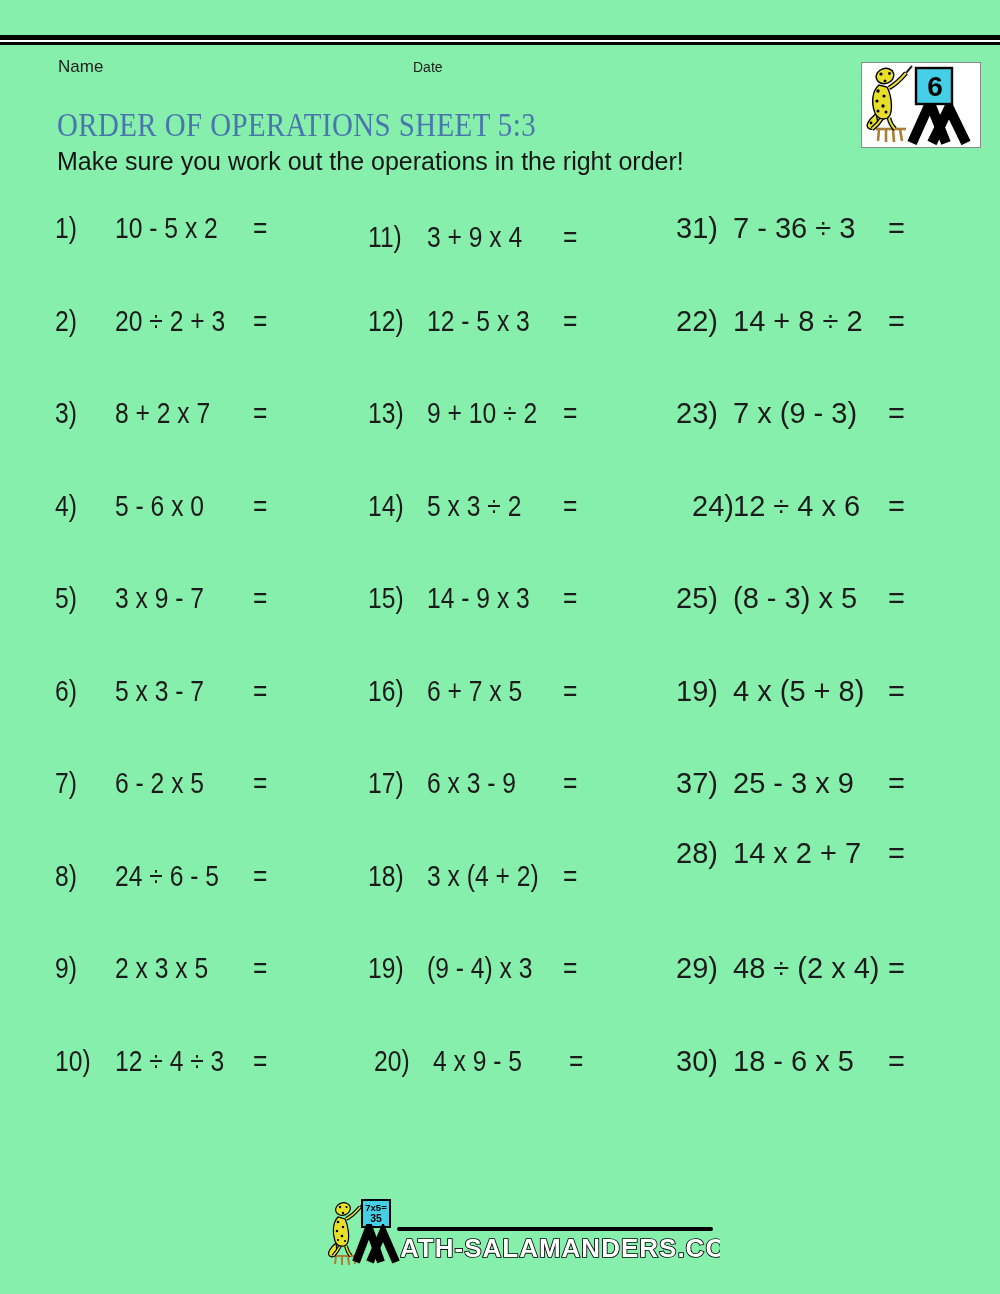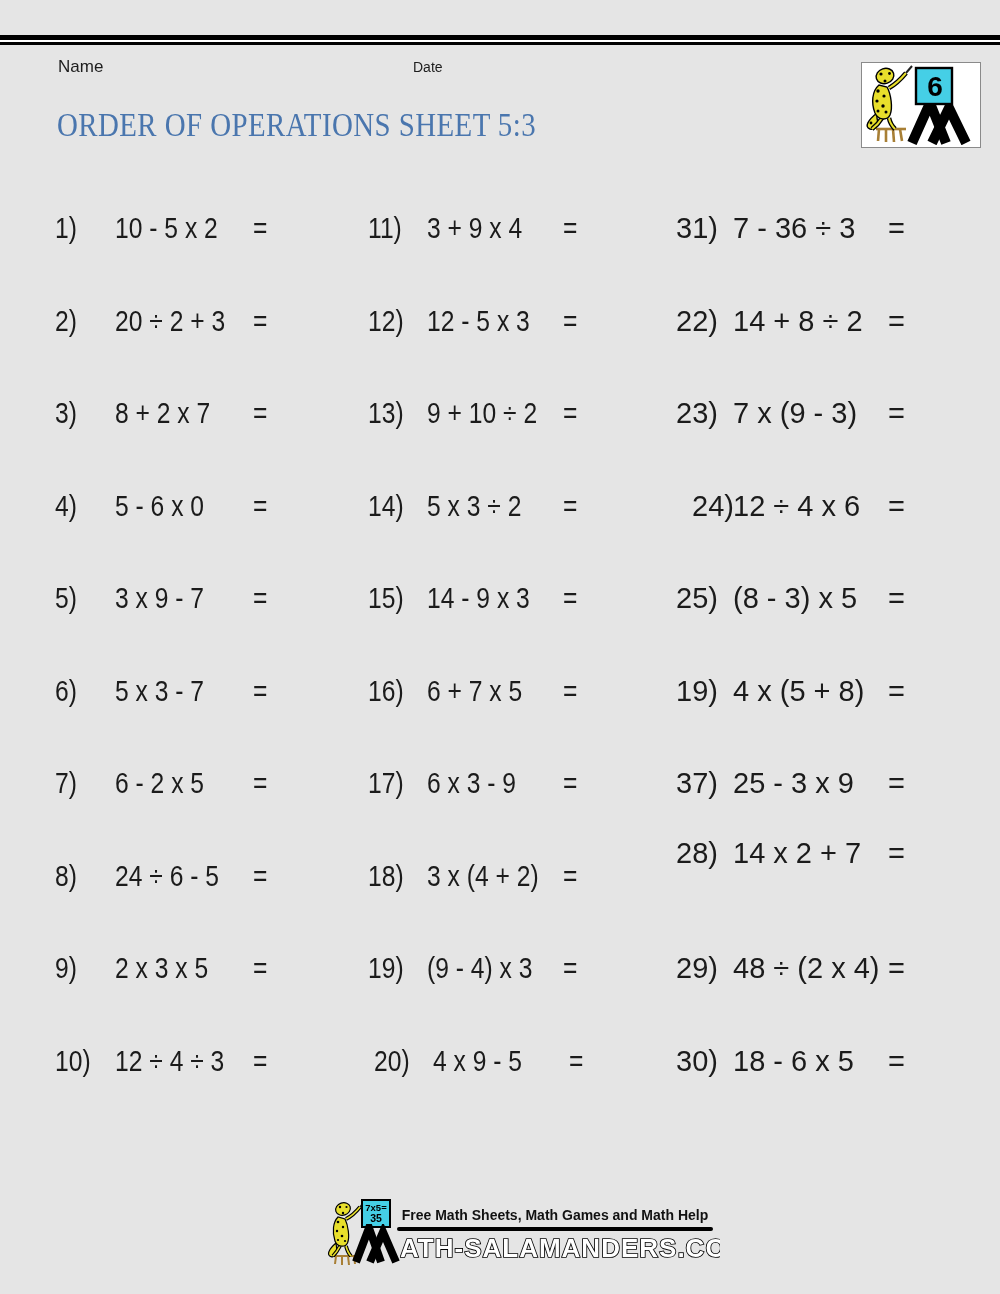--- a/index.html
+++ b/index.html
@@ -1,16 +1,16 @@
 <!DOCTYPE html>
 <html style="--title-blue: #4a76ae; --sign-cyan: #45cfe6; --salamander-yellow: #e8df2b; --stool-brown: #a87f35; --text-dark: #1b1b1b;"><head>
 <meta charset="utf-8">
 <style>
   html,body{margin:0;padding:0;background:#fff;}
-  .page{position:relative;width:1000px;height:1294px;background:#e5e5e5;overflow:hidden;
+  .page{position:relative;width:1000px;height:1294px;background:#86efac;overflow:hidden;
         font-family:"Liberation Sans",sans-serif;}
   .top-band{position:absolute;left:0;top:35px;width:1000px;height:10px;
         background:linear-gradient(#000 0 5.5px,#fff 5.5px 7.5px,#000 7.5px 10px);}
   .name-label{position:absolute;left:58px;top:57px;font-size:17px;line-height:20px;color:#1d1d1d;}
   .date-label{position:absolute;left:413px;top:57px;font-size:14px;line-height:20px;color:#1d1d1d;}
   .logo-box{position:absolute;left:861px;top:62px;width:118px;height:84px;background:#fff;
         border:1px solid #8a8a8a;}
   .title{position:absolute;left:57px;top:105px;margin:0;font-family:"Liberation Serif",serif;
         font-weight:400;font-size:34px;line-height:40px;color:var(--title-blue,#4a76ae);
         transform:scaleX(0.85);transform-origin:0 0;white-space:nowrap;letter-spacing:.5px;}
@@ -79,20 +79,21 @@
         <path d="M50,80 L68,40 L84,80"></path>
         <path d="M70,80 L87,45 L104,80"></path>
       </g>
 
       <rect x="54" y="5" width="36" height="36" fill="var(--sign-cyan,#45cfe6)" stroke="#000" stroke-width="2.4"></rect>
       <text x="73" y="33" font-family="Liberation Sans, sans-serif" font-size="28" font-weight="bold" text-anchor="middle" fill="#000">6</text>
     </svg>
   </div>
 
   <h1 class="title">ORDER OF OPERATIONS SHEET 5:3</h1>
+  <p class="subtitle">Make sure you work out the operations in the right order!</p>
 
   <div id="problems">
       <div class="problem narrow" style="top: 211px;">
         <span class="pnum" style="left: 55px;">1)</span>
         <span class="pexpr" style="left: 115px;">10 - 5 x 2</span>
         <span class="peq" style="left: 253px;">=</span>
       </div>
       <div class="problem narrow" style="top: 303.5px;">
         <span class="pnum" style="left: 55px;">2)</span>
         <span class="pexpr" style="left: 115px;">20 ÷ 2 + 3</span>
@@ -131,21 +132,21 @@
       <div class="problem narrow" style="top: 951px;">
         <span class="pnum" style="left: 55px;">9)</span>
         <span class="pexpr" style="left: 115px;">2 x 3 x 5</span>
         <span class="peq" style="left: 253px;">=</span>
       </div>
       <div class="problem narrow" style="top: 1043.5px;">
         <span class="pnum" style="left: 55px;">10)</span>
         <span class="pexpr" style="left: 115px;">12 ÷ 4 ÷ 3</span>
         <span class="peq" style="left: 253px;">=</span>
       </div>
-      <div class="problem narrow" style="top: 211px;">
+      <div class="problem narrow" style="top: 220px;">
         <span class="pnum" style="left: 368px;">11)</span>
         <span class="pexpr" style="left: 427px;">3 + 9 x 4</span>
         <span class="peq" style="left: 563px;">=</span>
       </div>
       <div class="problem narrow" style="top: 303.5px;">
         <span class="pnum" style="left: 368px;">12)</span>
         <span class="pexpr" style="left: 427px;">12 - 5 x 3</span>
         <span class="peq" style="left: 563px;">=</span>
       </div>
       <div class="problem narrow" style="top: 396px;">
@@ -269,21 +270,20 @@
           <circle cx="16" cy="38" r="1.3"></circle>
         <circle cx="12" cy="42" r="1.1"></circle>
           <circle cx="19" cy="43" r="1.1"></circle>
       </g>
     </g>
     <rect x="36" y="2" width="28" height="27" fill="var(--sign-cyan,#45cfe6)" stroke="#000" stroke-width="2"></rect>
     <text x="50" y="13" font-family="Liberation Sans, sans-serif" font-size="9.5" font-weight="bold" text-anchor="middle" fill="#000">7x5=</text>
     <text x="50" y="24" font-family="Liberation Sans, sans-serif" font-size="10.5" font-weight="bold" text-anchor="middle" fill="#000">35</text>
   </svg>
 
-  <div class="f-tagline">Free Math Sheets, Math Games and Math Help</div>
   <div class="f-rule"></div>
 
   <svg class="f-m" width="50" height="40" viewBox="0 0 50 40">
     <g stroke="#000" stroke-width="8" fill="none" stroke-miterlimit="10">
       <path d="M4,38 L17,4 L29,38"></path>
       <path d="M18,38 L31,8 L44,38"></path>
     </g>
   </svg>
 
   <svg class="f-wordmark" width="320" height="34">

